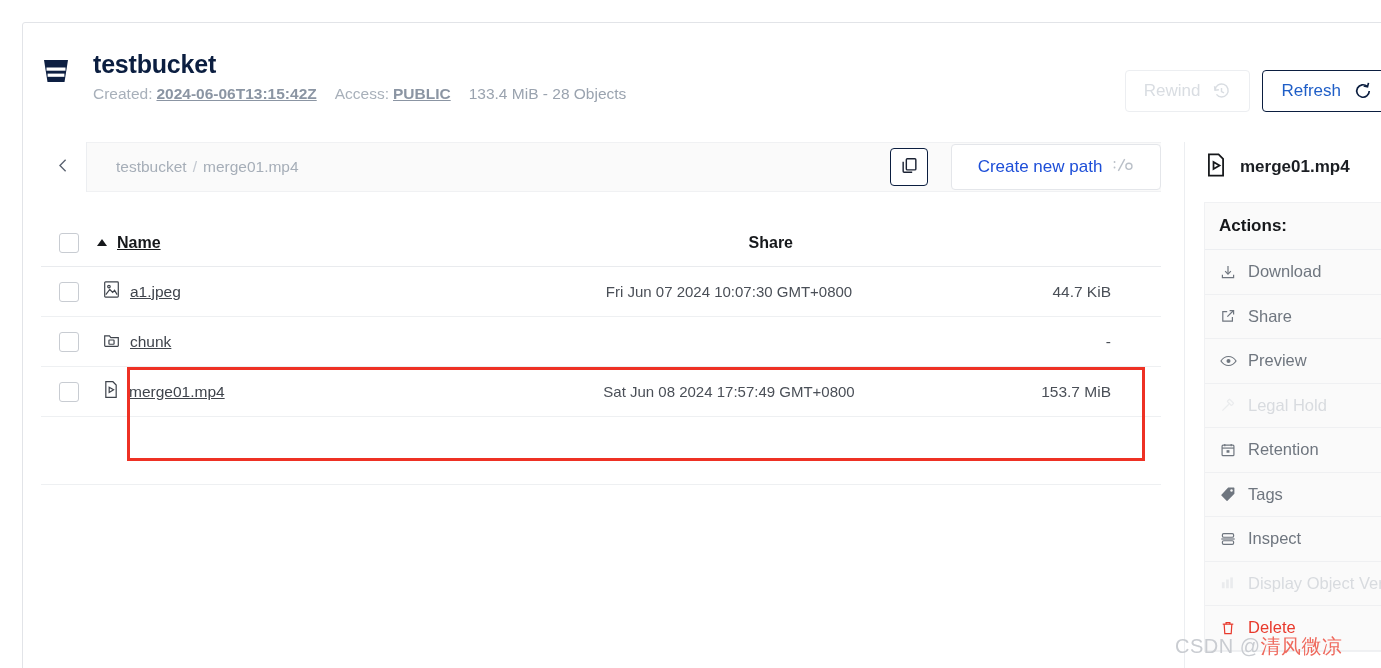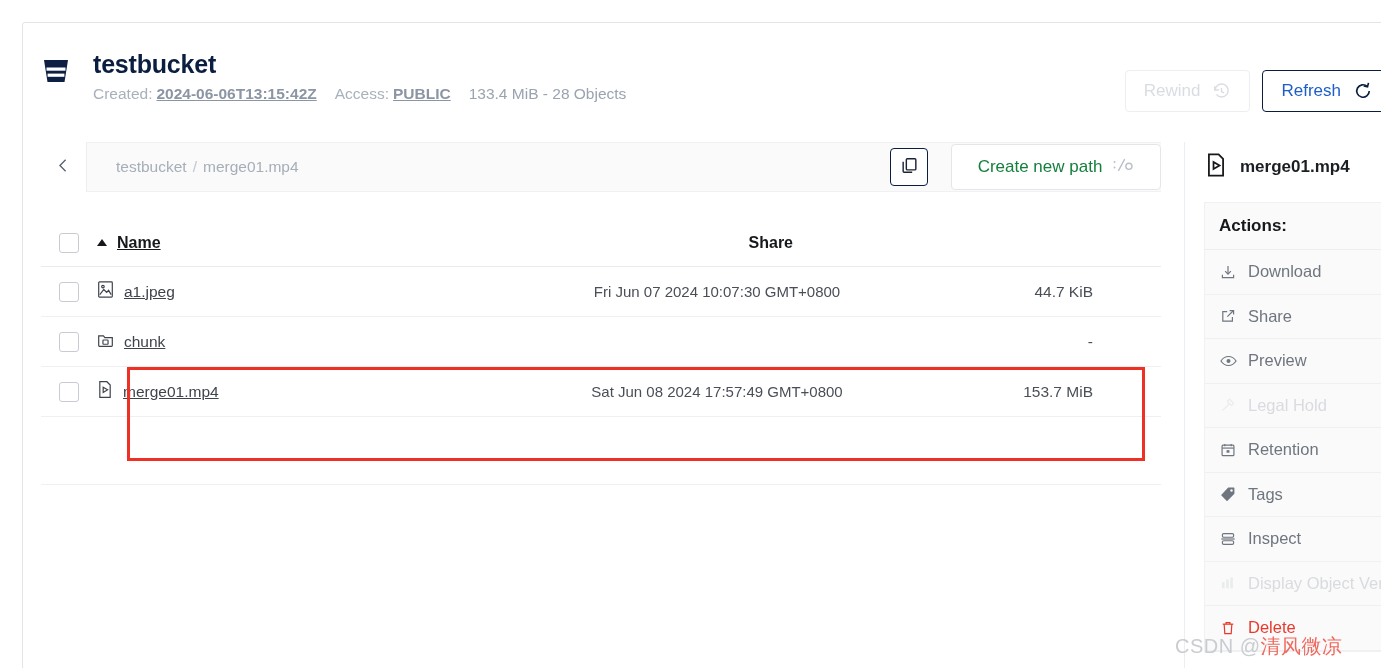--- a/index.html
+++ b/index.html
@@ -97,21 +97,21 @@
     border: 1px solid #0b1e40; border-radius: 4px;
     background: #fff;
     display: flex; align-items: center; justify-content: center;
   }
   .newpath-btn {
     position: absolute; right: 0px; top: 2px;
     width: 210px; height: 46px;
     border: 1px solid #e4e6ea; border-radius: 4px;
     background: #fff;
     display: flex; align-items: center; justify-content: center; gap: 10px;
-    font-size: 17px; color: #15803d;
+    font-size: 17px; color: #1d4ed8;
   }
 
   
   .table { position: absolute; left: 18px; top: 196px; width: 1120px; }
   .thead {
     display: flex; align-items: center;
     height: 48px;
     border-bottom: 1px solid #e9ebee;
     font-size: 16px; font-weight: bold; color: #16181b;
   }
@@ -123,21 +123,21 @@
     width: 0; height: 0;
     border-left: 5px solid transparent;
     border-right: 5px solid transparent;
     border-bottom: 7px solid #16181b;
     margin-right: 2px;
   }
   .row {
     display: flex; align-items: center;
     height: 50px;
     border-bottom: 1px solid #eef0f2;
-    font-size: 15.5px; color: #4a4f57;
+    font-size: 15.5px; color: #4a4f57; gap: 6px;
   }
   .row .col-name { gap: 10px; color: #3f444c; }
   .row .col-mod { color: #4a4f57; font-size: 15px; }
   .row .col-size { color: #4a4f57; }
   .row.tall { height: 68px; }
   .chk {
     width: 20px; height: 20px;
     border: 1px solid #c8ccd2; border-radius: 3px; background: #fff;
   }
   .chk.hdr { border-color: #c8ccd2; }

